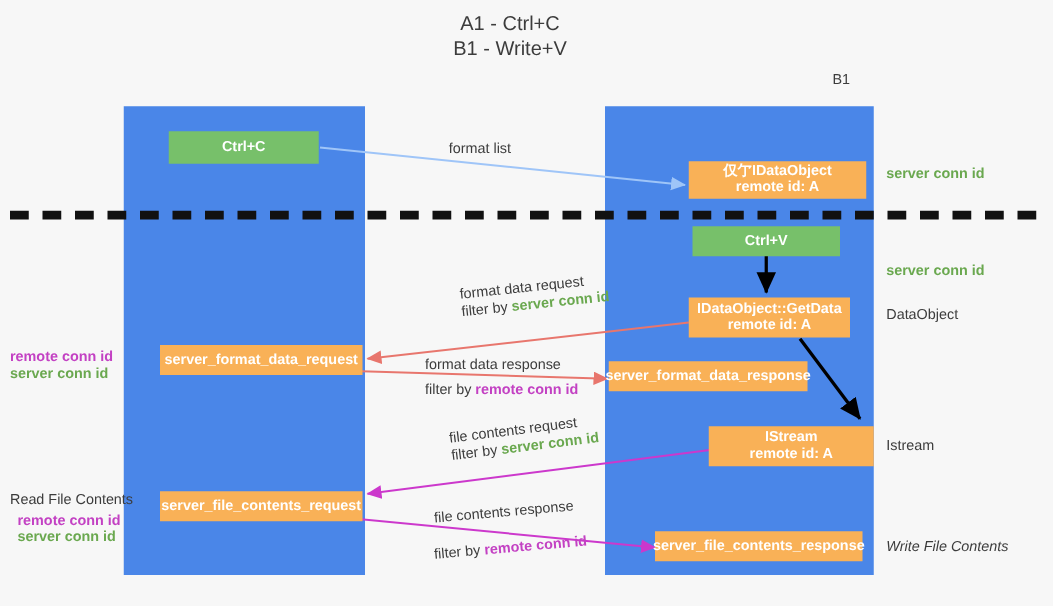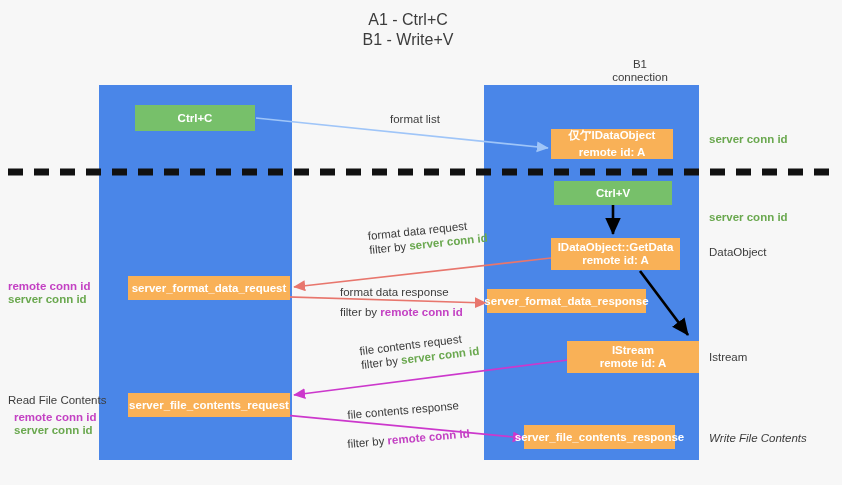--- a/index.html
+++ b/index.html
@@ -57,23 +57,22 @@
 
 <div id="stage">
 
   <div class="abs title">
     <div>A1 - Ctrl+C</div>
     <div>B1 - Write+V</div>
   </div>
 
   <div class="abs colhead" style="left:130px;top:58px;width:130px;">
   </div>
-  <div class="abs colhead" style="left:575px;top:58px;width:130px;">
+  <div class="abs colhead" style="left:550px;top:58px;width:130px;text-align:right;">
     <span class="l1">B1</span>
-    <span class="l2">connection</span>
   </div>
 
   <div class="abs lane" style="left:99px;top:85px;width:193px;height:375px;"></div>
   <div class="abs lane" style="left:484px;top:85px;width:215px;height:375px;"></div>
 
   <svg class="svg-layer" viewBox="0 0 842 485" xmlns="http://www.w3.org/2000/svg">
     <defs>
       <marker id="ah-blue" markerWidth="9" markerHeight="9" refX="7" refY="3.4" orient="auto" markerUnits="strokeWidth">
         <path d="M0,0 L7.5,3.4 L0,6.8 z" fill="#9fc5f8"></path>
       </marker>
@@ -102,21 +101,21 @@
 
     <path d="M568,360 L294,395" stroke="#cc38cc" stroke-width="1.6" fill="none" marker-end="url(#ah-magenta)"></path>
 
     <path d="M128,400 L524,438" stroke="#cc38cc" stroke-width="1.6" fill="none" marker-end="url(#ah-magenta)"></path>
   </svg>
 
   <div class="abs box box-green" style="left:135px;top:105px;width:120px;height:26px;">
     <span>Ctrl+C</span>
   </div>
 
-  <div class="abs box box-orange" style="left:551px;top:129px;width:122px;height:30px;justify-content:space-between;">
+  <div class="abs box box-orange" style="left:551px;top:129px;width:142px;height:30px;">
     <span>仅亇IDataObject</span>
     <span>remote id: A</span>
   </div>
 
   <div class="abs box box-green" style="left:554px;top:181px;width:118px;height:24px;">
     <span>Ctrl+V</span>
   </div>
 
   <div class="abs box box-orange" style="left:551px;top:238px;width:129px;height:32px;">
     <span>IDataObject::GetData</span>
@@ -133,25 +132,25 @@
 
   <div class="abs box box-orange" style="left:567px;top:341px;width:132px;height:32px;">
     <span>IStream</span>
     <span>remote id: A</span>
   </div>
 
   <div class="abs box box-orange" style="left:128px;top:393px;width:162px;height:24px;">
     <span>server_file_contents_request</span>
   </div>
 
-  <div class="abs box box-orange" style="left:524px;top:425px;width:151px;height:24px;">
+  <div class="abs box box-orange" style="left:524px;top:425px;width:166px;height:24px;">
     <span>server_file_contents_response</span>
   </div>
 
-  <div class="abs lbl" style="left:390px;top:112px;">format list</div>
+  <div class="abs lbl" style="left:359px;top:112px;">format list</div>
 
   <div class="abs rot" style="left:370px;top:229px;transform:rotate(-6deg);">
     <div class="lbl">format data request</div>
     <div class="stack">
       <span style="color:#3c3c3c;">filter by</span>
       <span class="lbl-green">server conn id</span>
     </div>
   </div>
 
   <div class="abs" style="left:340px;top:285px;">

